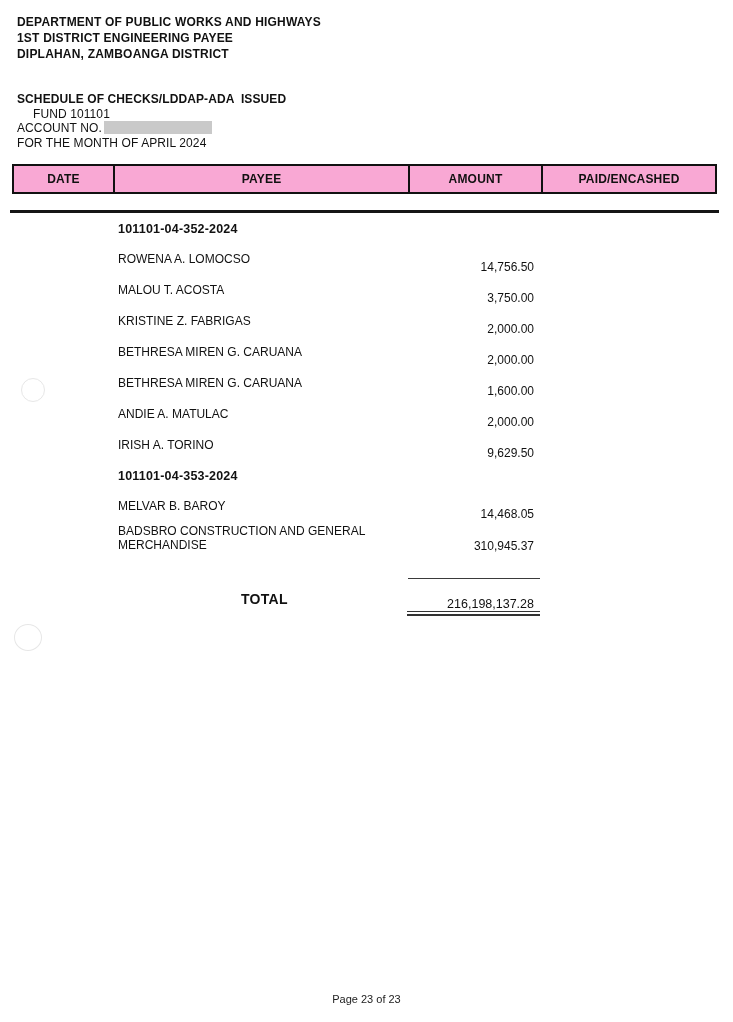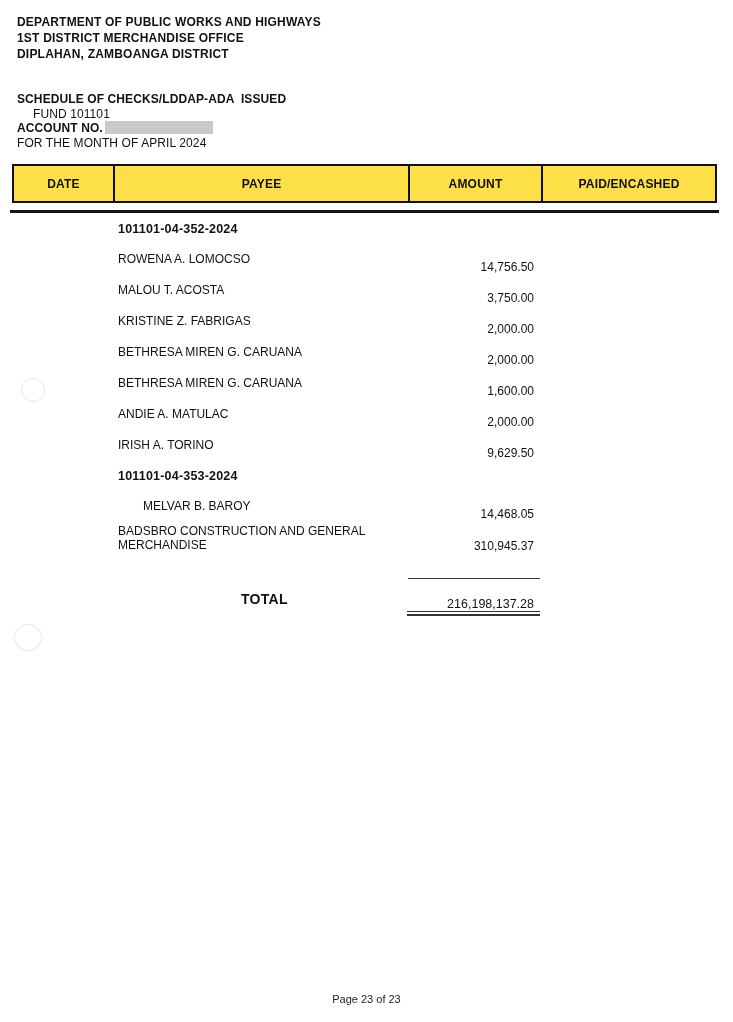--- a/index.html
+++ b/index.html
@@ -28,43 +28,43 @@
   .schedule-block {
     position: absolute;
     left: 17px;
     top: 92px;
     font-size: 12px;
     line-height: 14.5px;
     letter-spacing: 0.1px;
   }
   .schedule-title { font-weight: bold; white-space: pre; }
   .fund-line { font-weight: normal; margin-left: 16px; }
-  .account-line { font-weight: bold; }
+  .account-line { font-weight: normal; }
   .redacted-bar {
     display: inline-block;
     width: 108px;
     height: 13px;
     background: #c9c9c9;
     vertical-align: middle;
     margin-left: 2px;
     margin-top: -2px;
   }
   .month-line { font-weight: normal; }
 
   
   .thead {
     position: absolute;
     left: 12px;
     top: 164px;
     width: 705px;
-    height: 39px;
+    height: 30px;
     border: 2px solid #111;
     box-sizing: border-box;
     display: flex;
-    background: #fde047;
+    background: #f9a8d4;
   }
   .thead .cell {
     display: flex;
     align-items: center;
     justify-content: center;
     font-size: 12px;
     font-weight: bold;
     letter-spacing: 0.2px;
     border-right: 2px solid #111;
     box-sizing: border-box;
@@ -92,21 +92,21 @@
     font-size: 12px;
   }
   .section-code {
     height: 30px;
     font-weight: bold;
     font-size: 12.5px;
     letter-spacing: 0.2px;
   }
   .section-first { margin-top: 6px; }
   .row { position: relative; height: 31px; }
-  .row-short { height: 25px; margin-left: 25px; }
+  .row-short { height: 25px; }
   .row-tall { height: 54px; }
   .payee {
     position: absolute;
     top: 0;
     left: 0;
     width: 250px;
     line-height: 14px;
   }
   .amount {
     position: absolute;
@@ -183,21 +183,21 @@
     color: #222;
   }
 </style>
 </head>
 <body>
 
 <div class="page">
 
   <div class="letterhead">
     <div>DEPARTMENT OF PUBLIC WORKS AND HIGHWAYS</div>
-    <div>1ST DISTRICT MERCHANDISE OFFICE</div>
+    <div>1ST DISTRICT ENGINEERING PAYEE</div>
     <div>DIPLAHAN, ZAMBOANGA DISTRICT</div>
   </div>
 
   <div class="schedule-block">
     <div class="schedule-title">SCHEDULE OF CHECKS/LDDAP-ADA  ISSUED</div>
     <div class="fund-line">FUND 101101</div>
     <div class="account-line"><span>ACCOUNT NO.</span><span class="redacted-bar"></span></div>
     <div class="month-line">FOR THE MONTH OF APRIL 2024</div>
   </div>
 

